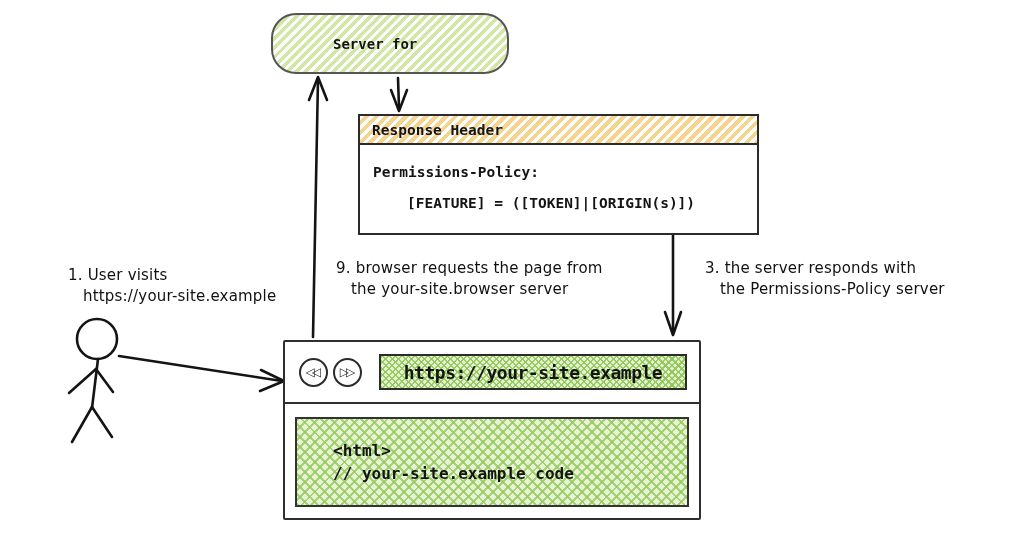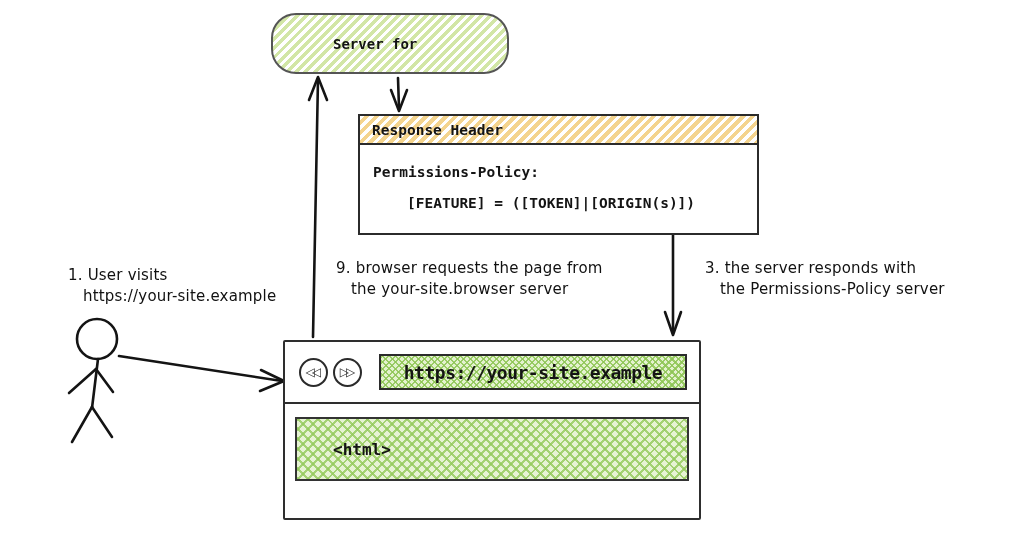--- a/index.html
+++ b/index.html
@@ -53,21 +53,21 @@
   .urlbar {
     margin-left:12px; flex:1; height:36px; box-sizing:border-box; border:2px solid #2b2b2b;
     background:
       repeating-linear-gradient(45deg, rgba(141,197,84,.85) 0 1.6px, transparent 1.6px 4.6px),
       repeating-linear-gradient(135deg, rgba(141,197,84,.85) 0 1.6px, transparent 1.6px 4.6px),
       #e4f2cf;
     display:flex; align-items:center; justify-content:center;
     font-size:18px; letter-spacing:-0.5px;
   }
   .content-box {
-    position:absolute; left:10px; top:75px; width:394px; height:64px;
+    position:absolute; left:10px; top:75px; width:394px; height:90px;
     box-sizing:border-box; border:2px solid #333333;
     background:
       repeating-linear-gradient(45deg, rgba(148,202,92,.8) 0 2px, transparent 2px 7px),
       repeating-linear-gradient(135deg, rgba(148,202,92,.8) 0 2px, transparent 2px 7px),
       #e7f3d4;
     display:flex; flex-direction:column; justify-content:center;
     padding-left:36px; font-size:16px; line-height:23px;
   }
 
   
@@ -140,16 +140,17 @@
       </div>
       <div class="navbtn">
         <span>▷▷</span>
       </div>
       <div class="urlbar mono">
         <span>https://your-site.example</span>
       </div>
     </div>
     <div class="content-box mono">
       <div>&lt;html&gt;</div>
+      <div>// your-site.example code</div>
     </div>
   </div>
 
 </div>
 
 </body></html>

